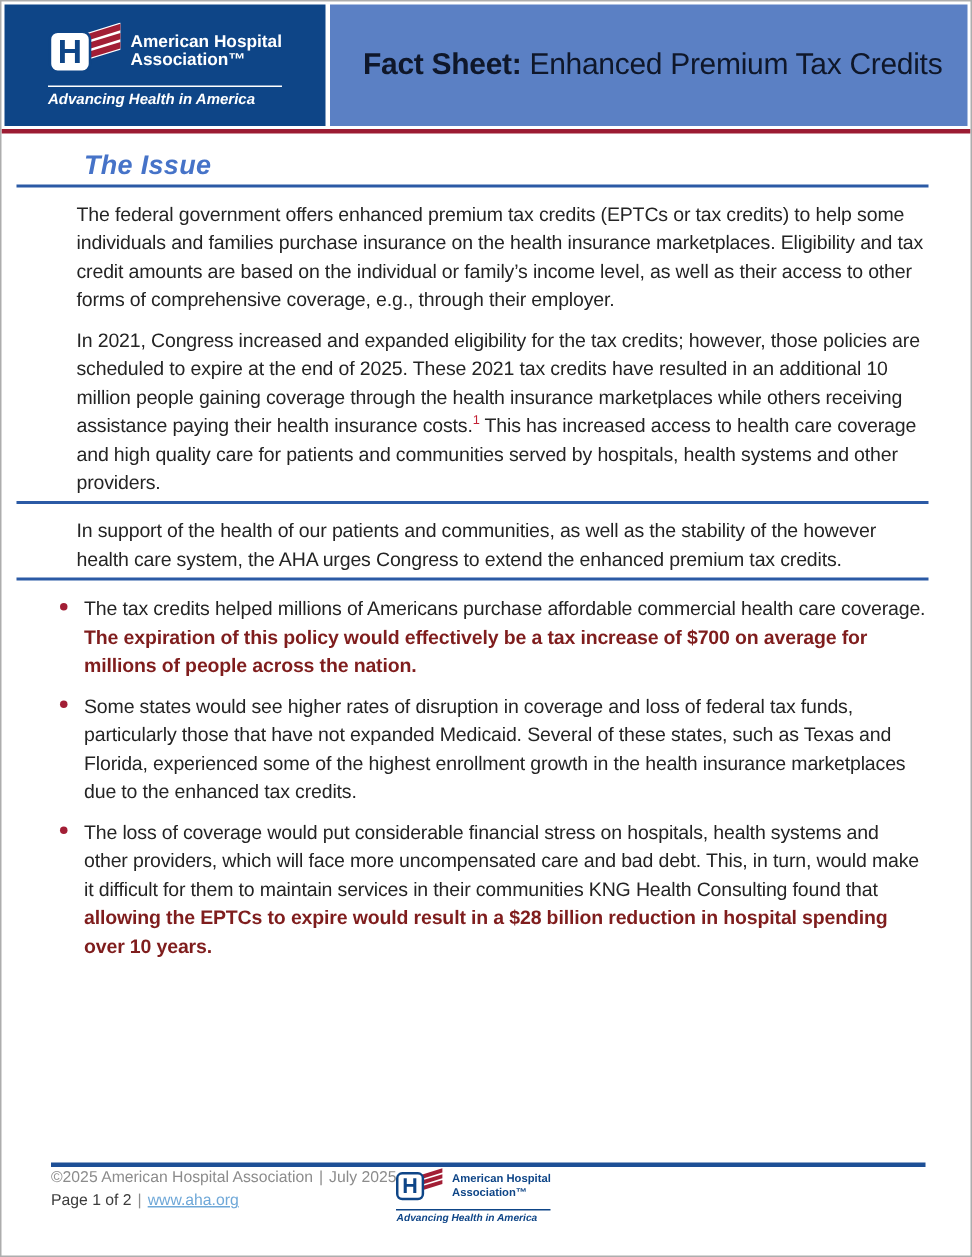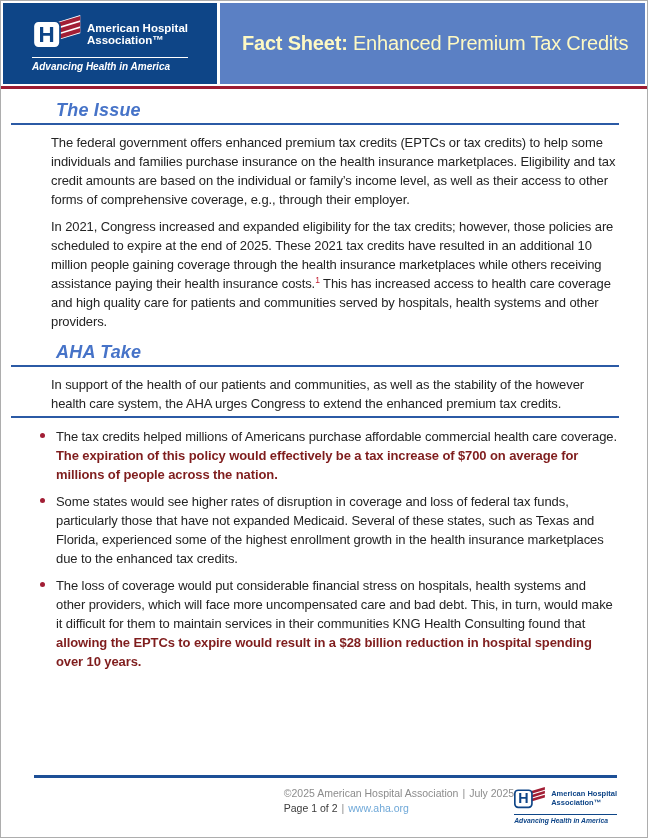--- a/index.html
+++ b/index.html
@@ -17,21 +17,21 @@
   
   .header { display:flex; gap:3px; margin:2px 2px 0 2px; height:81px; }
   .header-left {
     width:214px; background:#0e4587;
     display:flex; align-items:center; justify-content:center;
   }
   .header-right {
     flex:1; background:#5b80c4;
     display:flex; align-items:center;
     padding-left:22px;
-    color:#fef9c3; font-size:20px; letter-spacing:-0.2px;
+    color:#0f172a; font-size:20px; letter-spacing:-0.2px;
   }
   .title-prefix { font-weight:bold; }
   .red-rule { height:3px; background:#9c1c33; margin-top:2px; }
 
   
   .logo { display:inline-block; }
   .logo-top { display:flex; align-items:center; gap:5px; }
   .logo-mark { display:block; }
   .brand-name { font-weight:bold; line-height:1.08; }
   .logo-tagline {
@@ -69,27 +69,26 @@
     background:#a21e35;
   }
 
   .seg-red-bold { color:#7f1d1d; font-weight:bold; }
   sup.seg-sup-red { color:#c22033; font-size:8.5px; line-height:0; }
 
   
   .footer {
     position:absolute; left:33px; right:30px; top:774px;
     border-top:3px solid #1d4f96;
-    padding-top:8px;
-    display:flex; justify-content:flex-end; align-items:flex-start;
+    display:flex; justify-content:flex-start; align-items:flex-start;
   }
   .footer-left { font-size:10.5px; color:#8c8c8c; line-height:15px; }
   .footer-sep { color:#8c8c8c; padding:0 4px; }
   .page-label { font-weight:normal; color:#3c3c3c; }
-  .site-link { color:#6fa8d8; cursor:pointer; }
+  .site-link { color:#6fa8d8; text-decoration:underline; cursor:pointer; }
 </style>
 </head>
 <body>
 
 <div class="page">
 
   <div class="header">
     <div class="header-left">
       <div class="logo logo--dark">
         <div class="logo-top">
@@ -113,21 +112,20 @@
       <span><span class="title-prefix">Fact Sheet:</span><span> Enhanced Premium Tax Credits</span></span>
     </div>
   </div>
   <div class="red-rule"></div>
 
   <h2 class="section-h">The Issue</h2>
   <div class="section-rule"></div>
   <p class="para"><span class="seg-normal">The federal government offers enhanced premium tax credits (EPTCs or tax credits) to help some individuals and families purchase insurance on the health insurance marketplaces. Eligibility and tax credit amounts are based on the individual or family’s income level, as well as their access to other forms of comprehensive coverage, e.g., through their employer.</span></p>
   <p class="para"><span class="seg-normal">In 2021, Congress increased and expanded eligibility for the tax credits; however, those policies are scheduled to expire at the end of 2025. These 2021 tax credits have resulted in an additional 10 million people gaining coverage through the health insurance marketplaces while others receiving assistance paying their health insurance costs.</span><sup class="seg-sup-red">1</sup><span class="seg-normal"> This has increased access to health care coverage and high quality care for patients and communities served by hospitals, health systems and other providers.</span></p>
 
-  <h2 class="section-h">AHA Take</h2>
   <div class="section-rule"></div>
   <p class="para"><span class="seg-normal">In support of the health of our patients and communities, as well as the stability of the however health care system, the AHA urges Congress to extend the enhanced premium tax credits.</span></p>
 
   <div class="section-rule"></div>
   <ul class="bullets">
     <li><span class="seg-normal">The tax credits helped millions of Americans purchase affordable commercial health care coverage. </span><span class="seg-red-bold">The expiration of this policy would effectively be a tax increase of $700 on average for millions of people across the nation.</span></li>
     <li><span class="seg-normal">Some states would see higher rates of disruption in coverage and loss of federal tax funds, particularly those that have not expanded Medicaid. Several of these states, such as Texas and Florida, experienced some of the highest enrollment growth in the health insurance marketplaces due to the enhanced tax credits.</span></li>
     <li><span class="seg-normal">The loss of coverage would put considerable financial stress on hospitals, health systems and other providers, which will face more uncompensated care and bad debt. This, in turn, would make it difficult for them to maintain services in their communities KNG Health Consulting found that </span><span class="seg-red-bold">allowing the EPTCs to expire would result in a $28 billion reduction in hospital spending over 10 years.</span></li>
   </ul>
 

